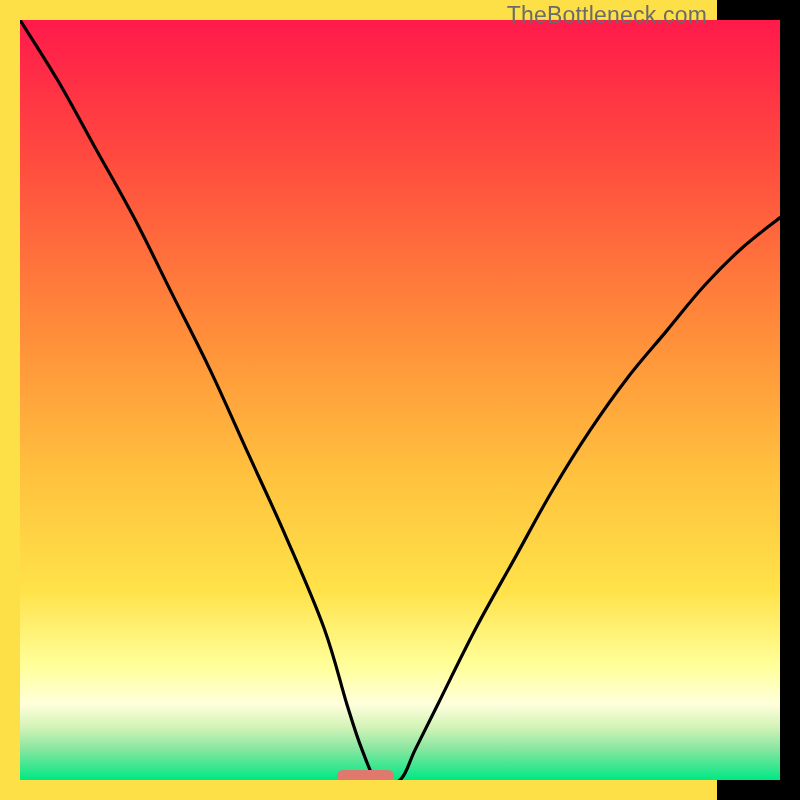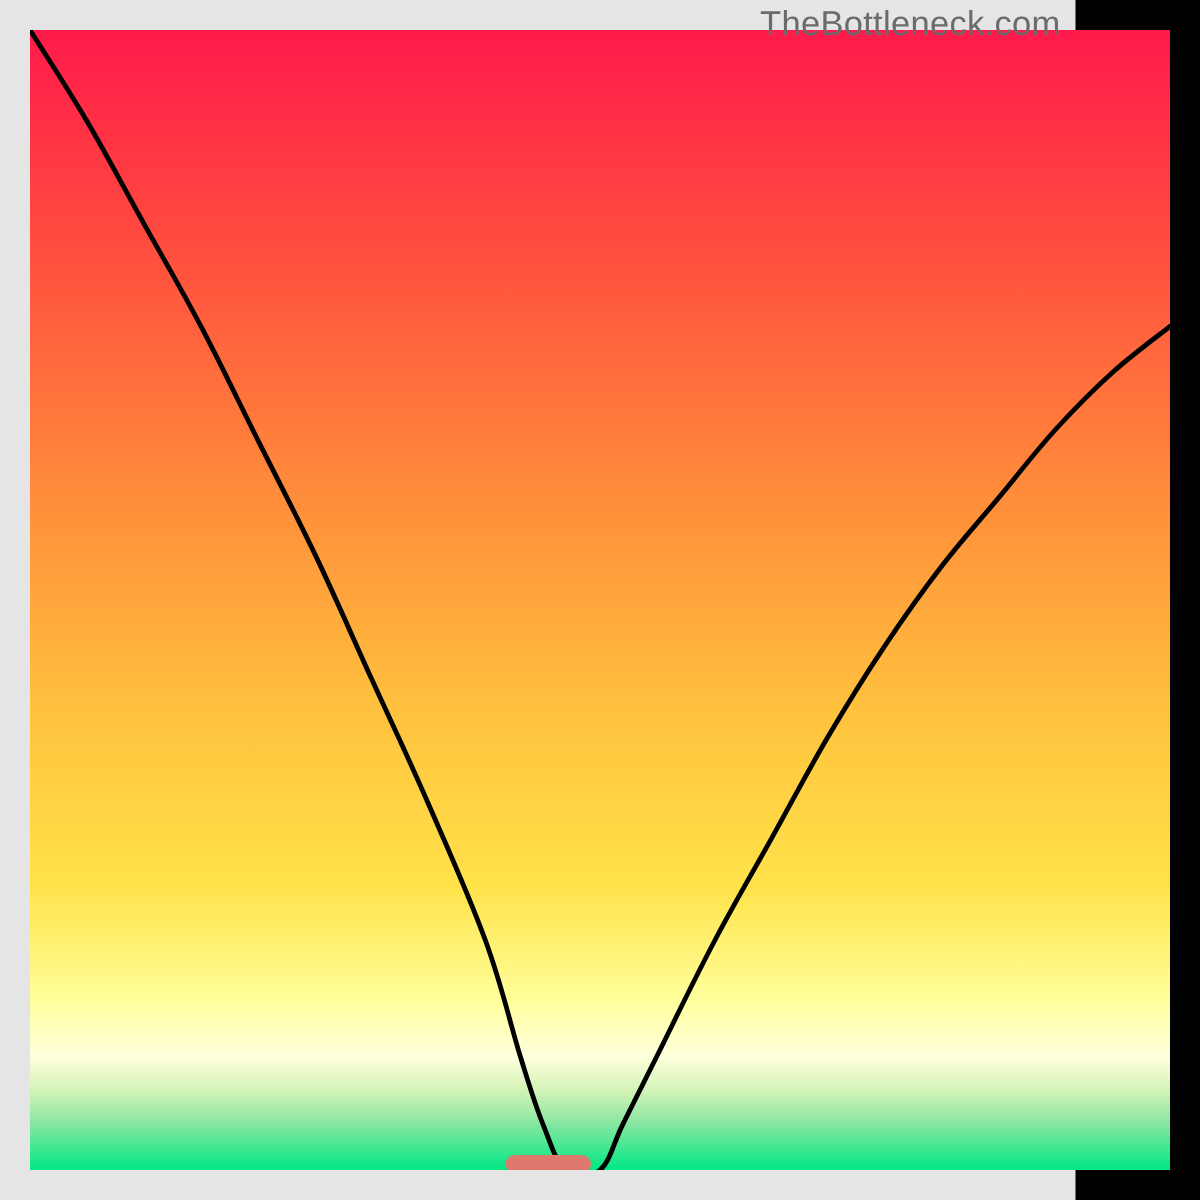--- a/index.html
+++ b/index.html
@@ -10,21 +10,21 @@
     background: #000;
     overflow: hidden;
     font-family: Arial, Helvetica, sans-serif;
   }
   .frame {
     position: absolute;
     left: 0;
     top: 0;
     width: 717px;
     height: 800px;
-    background: #e5e5e5;
+    background: #fde047;
   }
   .plot-area {
     position: absolute;
     left: 20px;
     top: 20px;
     width: 760px;
     height: 760px;
     overflow: hidden;
   }
   .gradient-bg {

